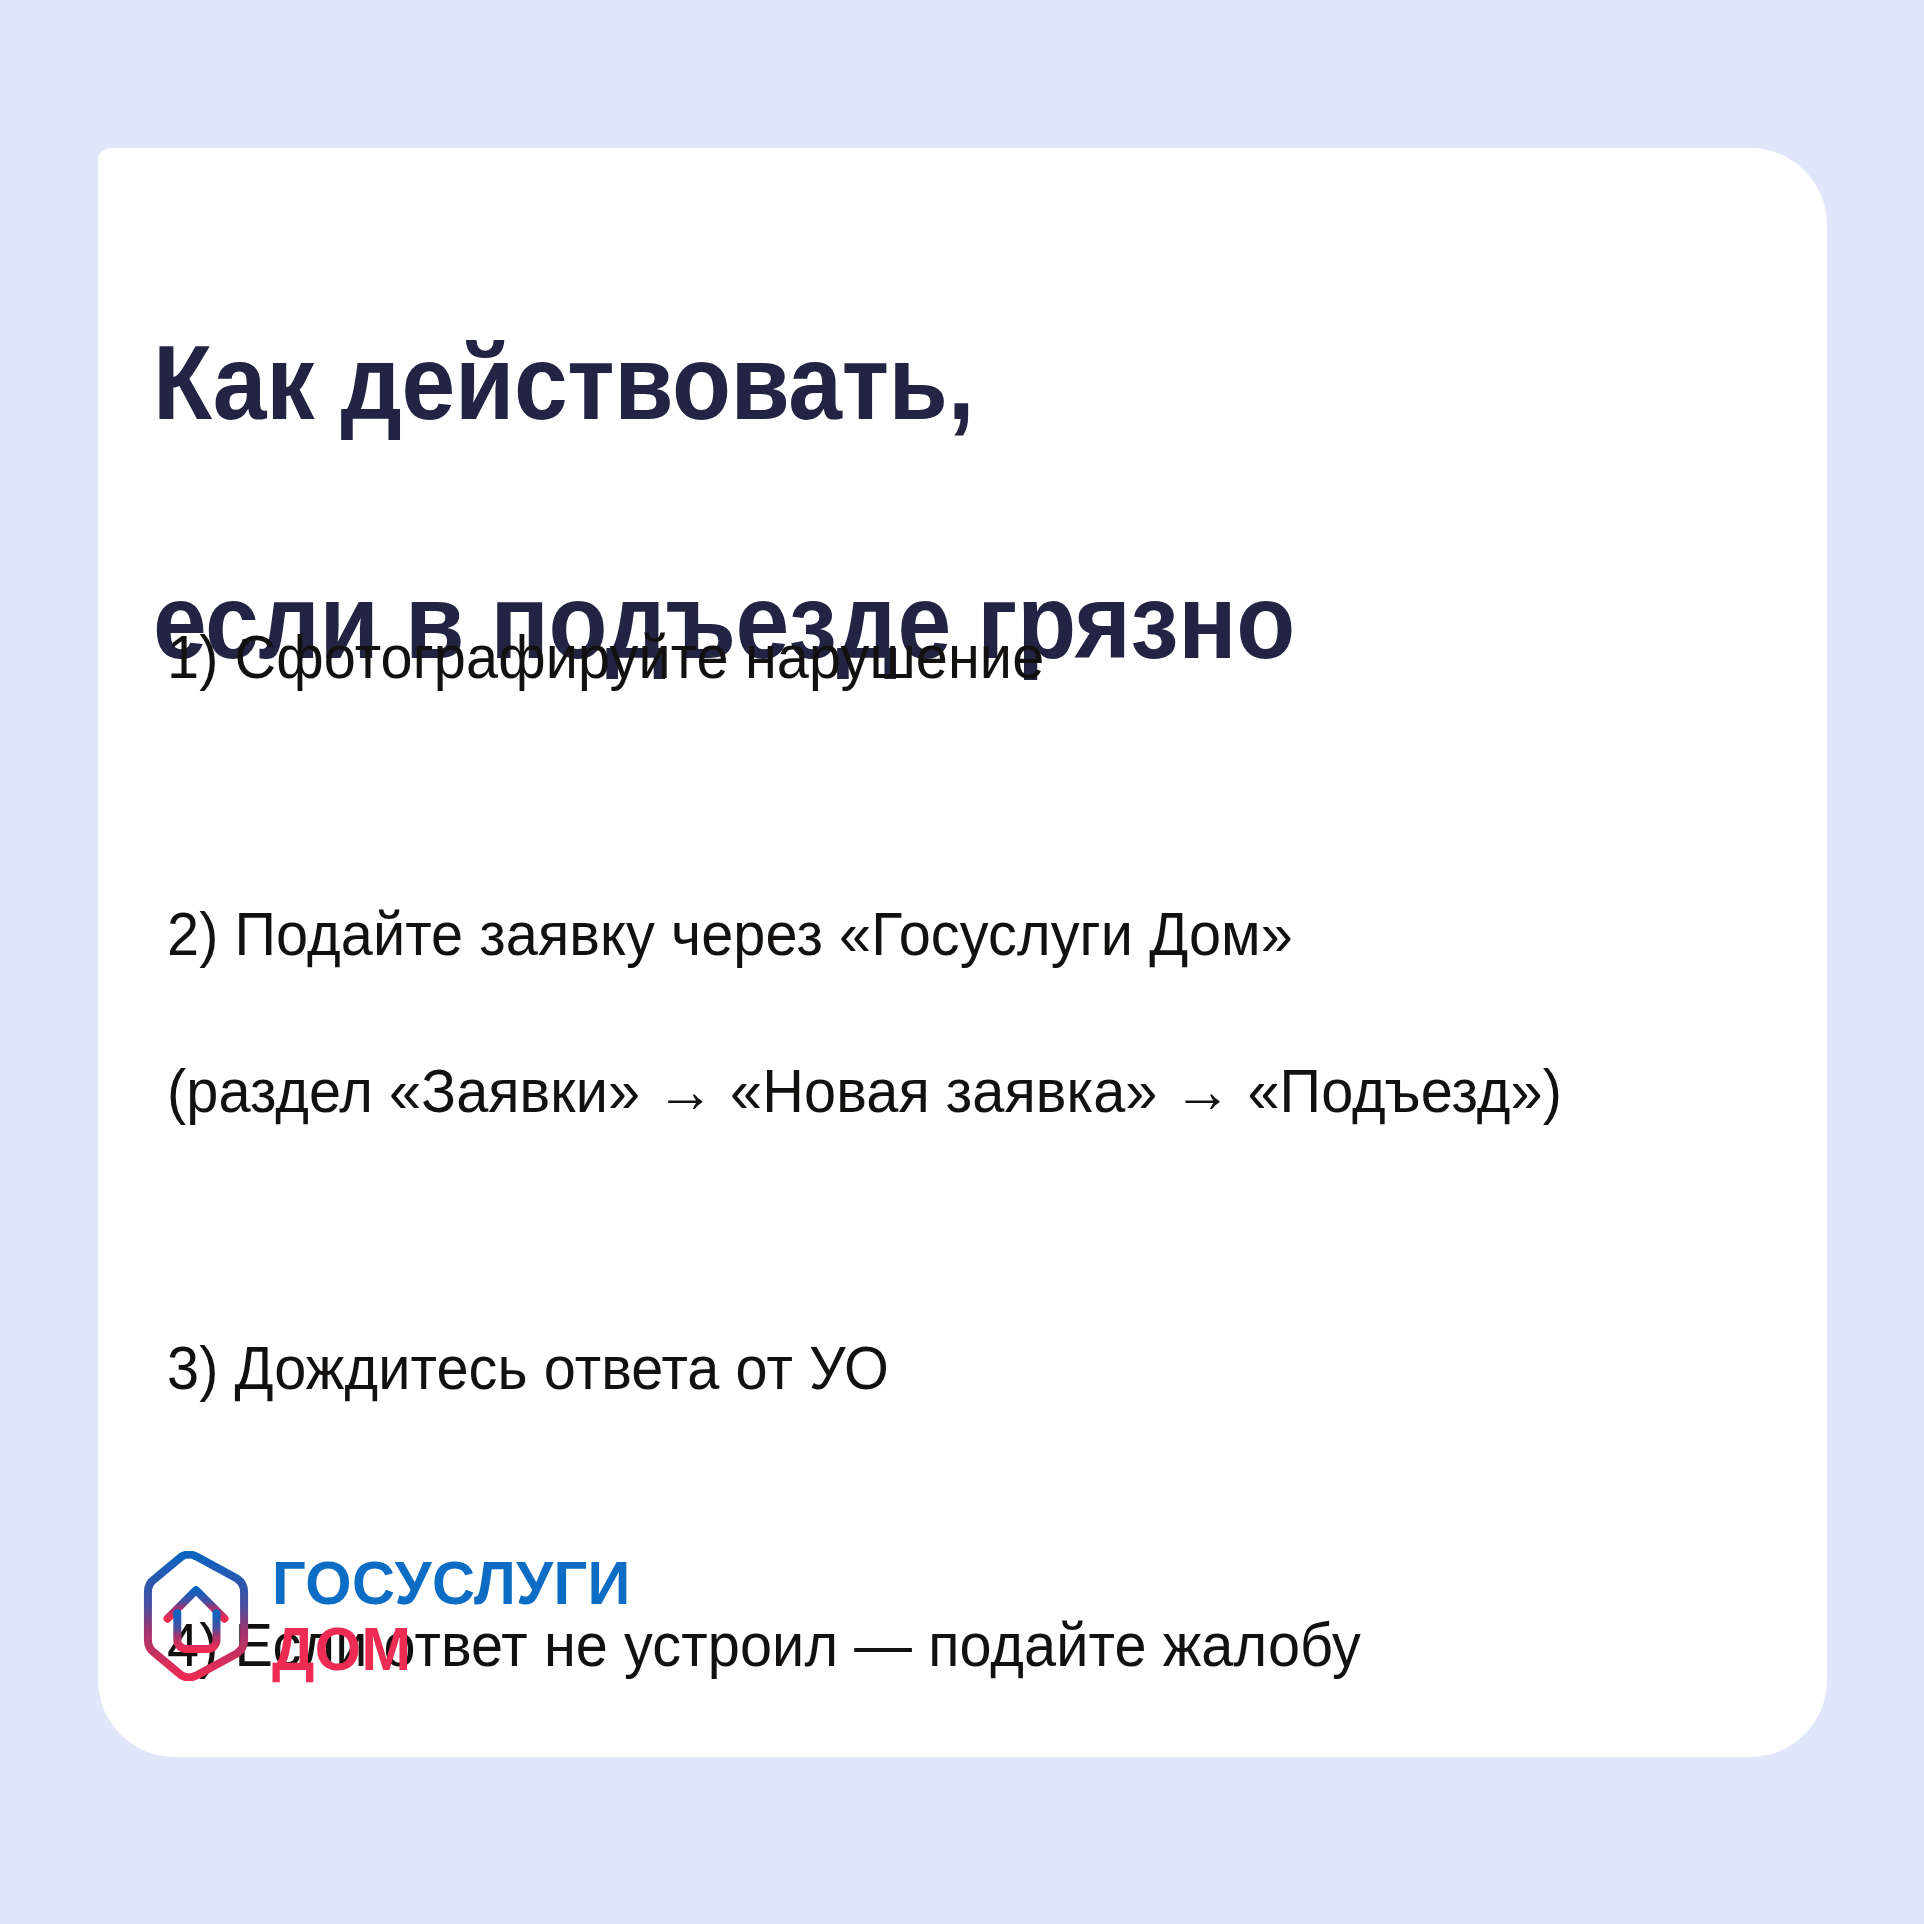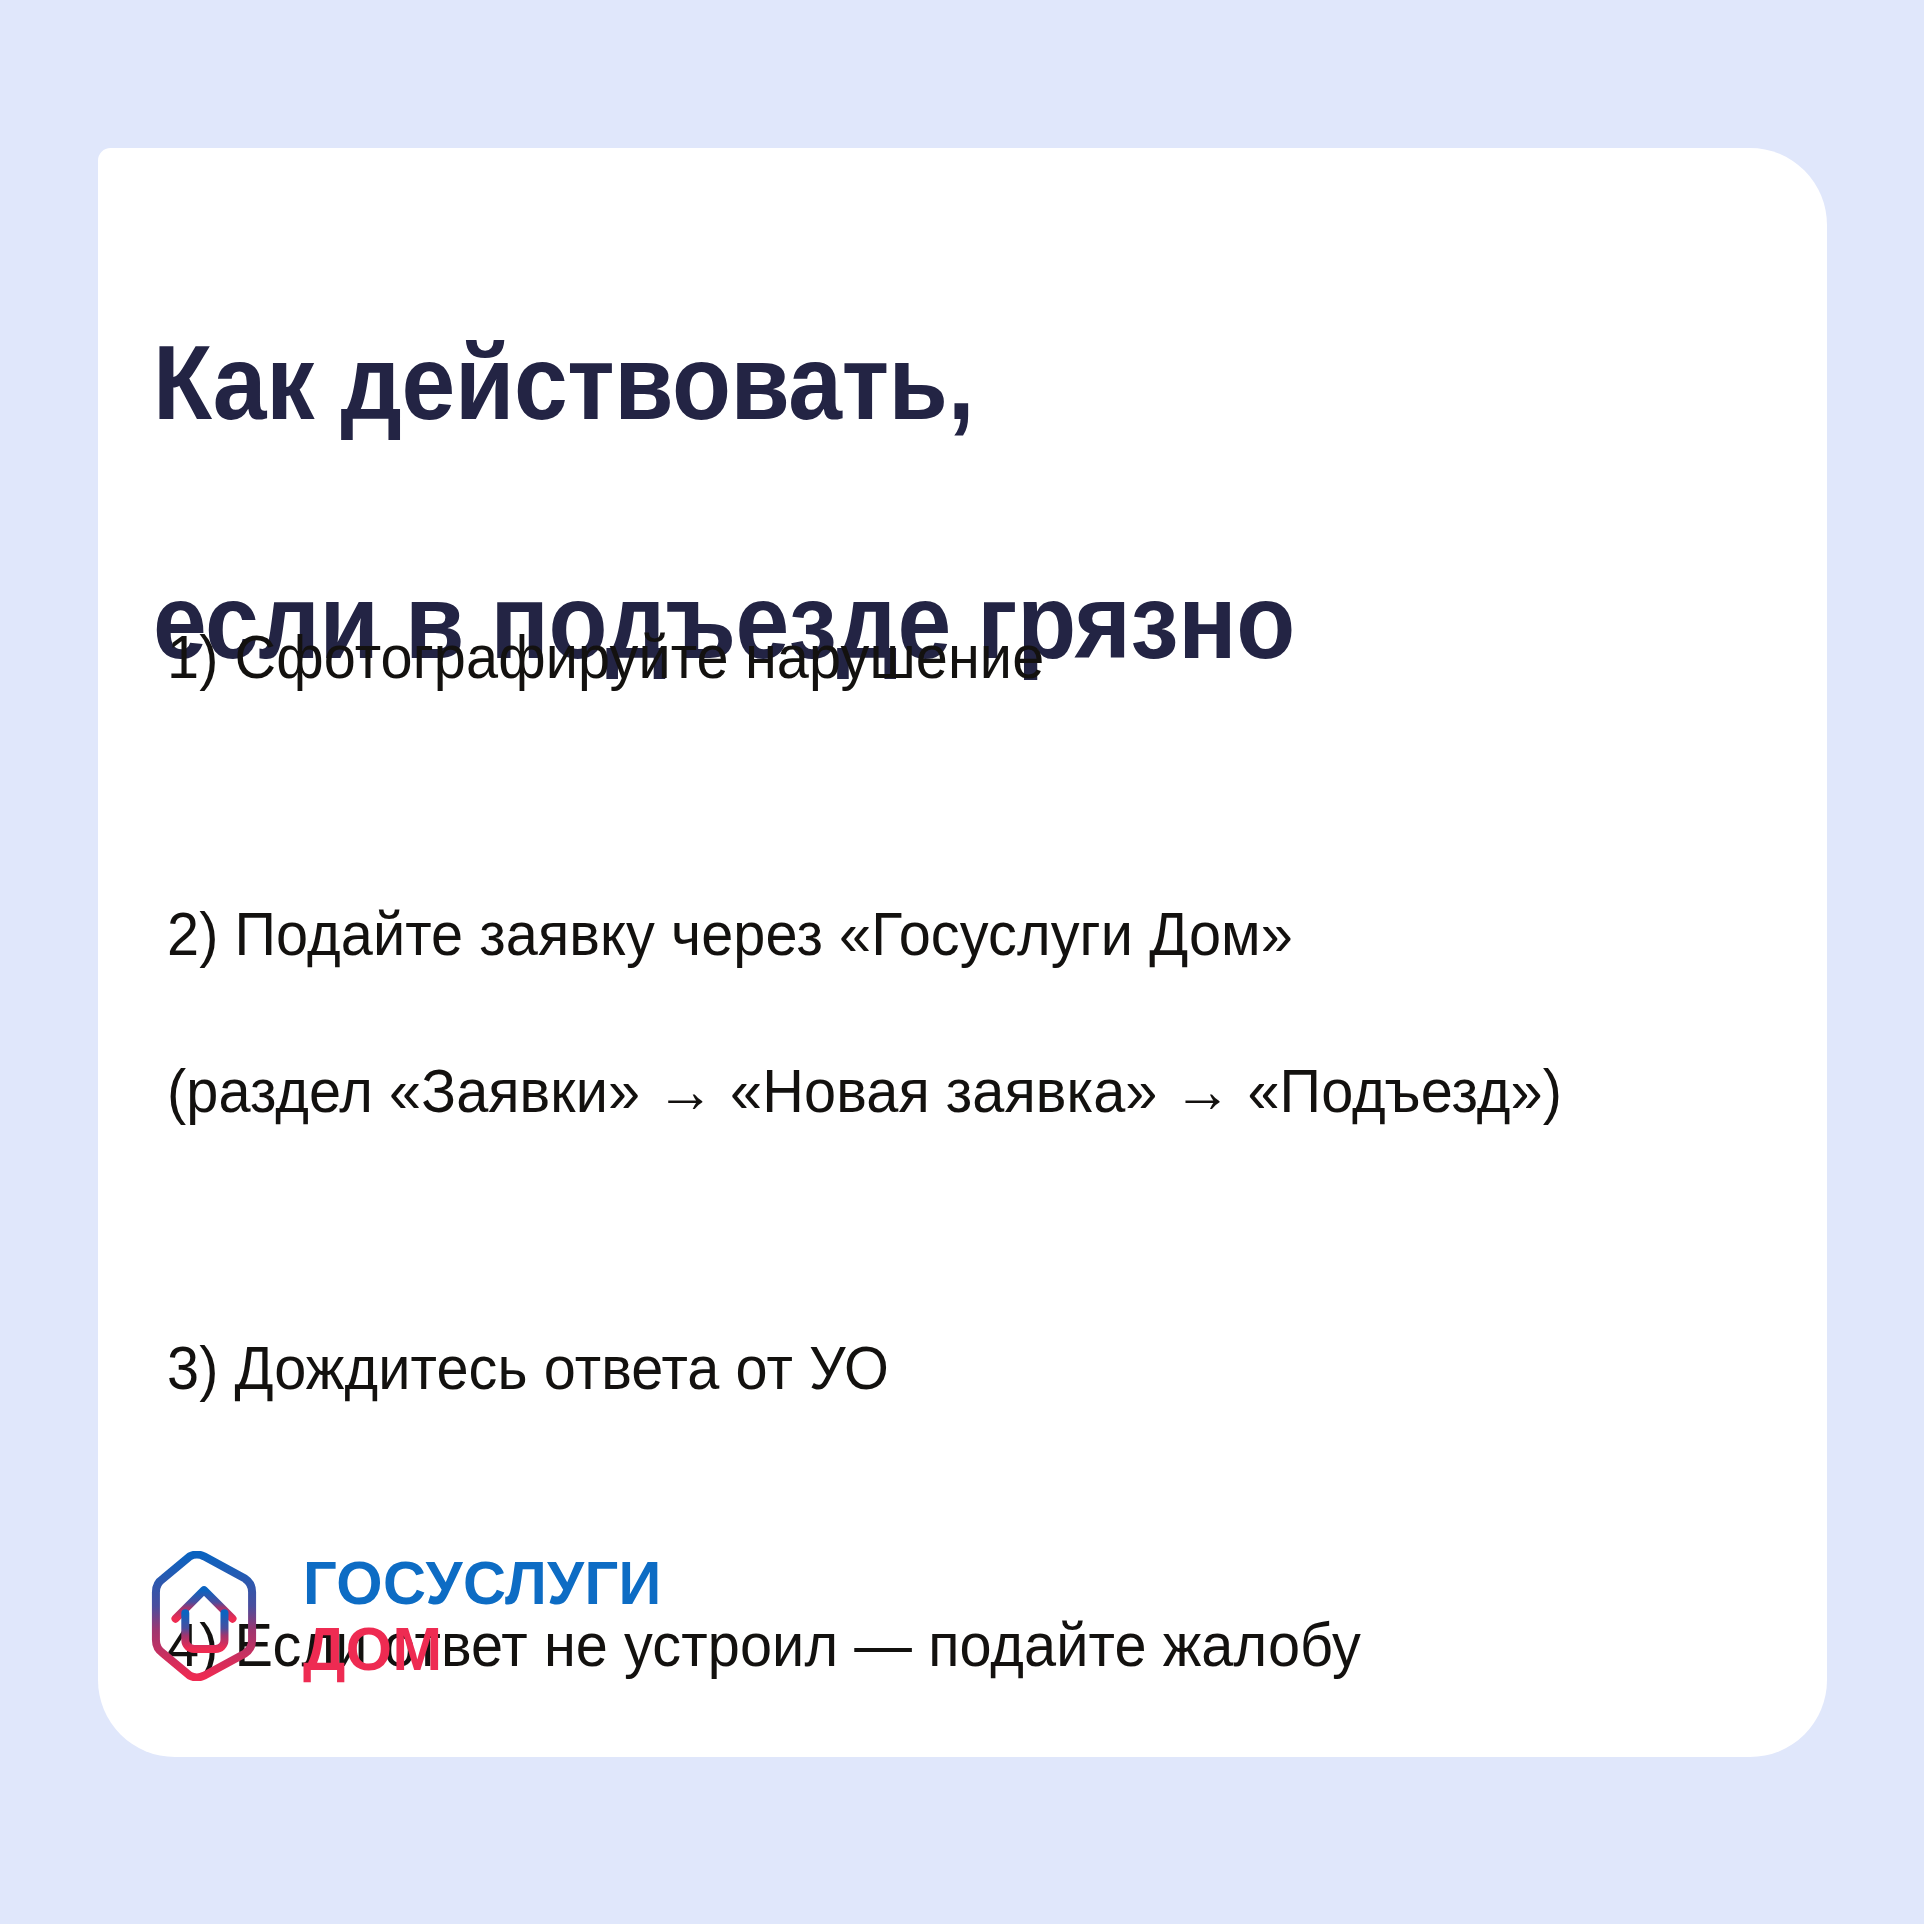--- a/index.html
+++ b/index.html
@@ -67,25 +67,25 @@
     transform-origin: left top;
     margin-bottom: 43px;
     white-space: pre-line;
   }
   .step:last-child { margin-bottom: 0; }
   .step-line { display: block; }
 
   
   .logo {
     position: absolute;
-    left: 47px;
+    left: 39px;
     top: 1403px;
     display: flex;
     align-items: center;
-    gap: 40px;
+    gap: 17px;
   }
 
   .logo-mark {
     width: 118px;
     height: 130px;
     flex: 0 0 auto;
     display: block;
   }
 
   .logo-words {

